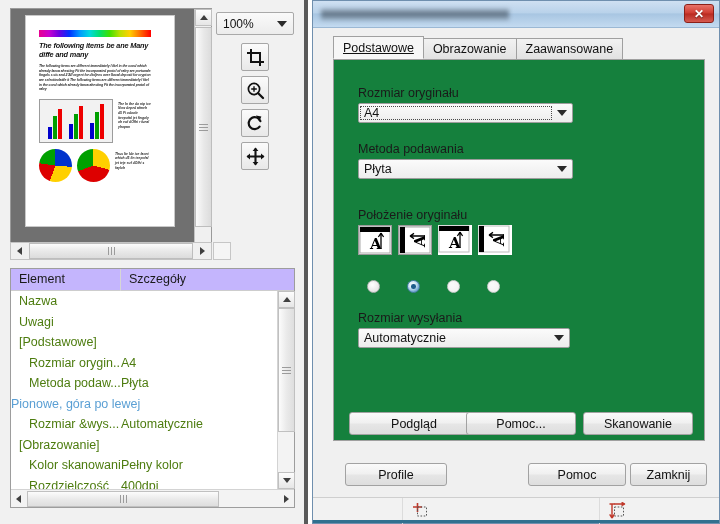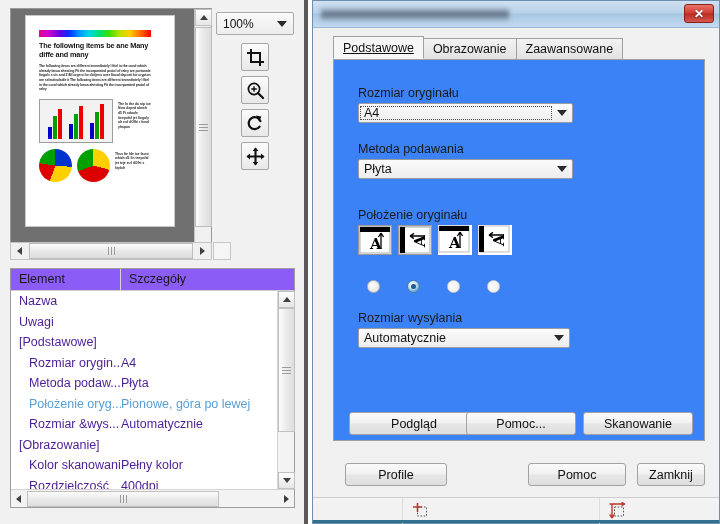--- a/index.html
+++ b/index.html
@@ -23,21 +23,21 @@
     position: absolute; left: 10px; top: 8px; width: 202px; height: 252px;
     background: #707070;
     border: 1px solid #9a9a9a;
   }
   #preview-page {
     position: absolute; left: 14px; top: 6px; width: 150px; height: 212px;
     background: #ffffff;
     border: 1px solid #c9c9c9;
     overflow: hidden;
   }
-  .doc-inner { position: absolute; left: 13px; top: 14px; right: 23px; }
+  .doc-inner { position: absolute; left: 13px; top: 14px; right: 23px; font-style: italic; }
   .rainbow-bar {
     height: 7px; width: 100%;
     background: linear-gradient(to right,
       #e8008f 0%, #c800d0 9%, #6a00e0 18%, #0030ff 27%, #0096ff 36%,
       #00d8e0 45%, #00e070 54%, #40e000 63%, #b8e000 72%, #ffd000 81%,
       #ff7000 90%, #ff0000 100%);
   }
   .doc-head {
     margin-top: 5px;
     font-family: "Liberation Sans", sans-serif;
@@ -122,29 +122,29 @@
   #tb-crop { top: 43px; } #tb-zoom { top: 76px; }
   #tb-rotate { top: 109px; } #tb-move { top: 142px; }
 
   
   #details-panel {
     position: absolute; left: 10px; top: 268px; width: 285px; height: 240px;
     background: #ffffff; border: 1px solid #9d9d9d;
   }
   #dl-head {
     display: flex; height: 22px; border-bottom: 1px solid #cdcdcd;
-    background: #8b5cf6;
+    background: #c4b5fd;
   }
   #dl-head .hc {
     font-size: 12.5px; color: #1a1a1a; padding: 3px 0 0 8px;
     border-right: 1px solid #d6d6d6; height: 22px;
   }
   #dl-head .hc1 { width: 110px; } #dl-head .hc2 { flex: 1; border-right: none; }
   #dl-rows { position: absolute; left: 0; top: 22px; right: 17px; bottom: 18px; overflow: hidden; }
-  .dl-row { display: flex; height: 20.5px; align-items: center; font-size: 12.5px; color: #4c1d95; }
+  .dl-row { display: flex; height: 20.5px; align-items: center; font-size: 12.5px; color: #4d7c0f; }
   .dl-row.sel { color: #5a9fd4; }
   .dl-row .c1 { width: 110px; padding-left: 8px; white-space: nowrap; overflow: hidden; }
   .dl-row .c1.ind { padding-left: 18px; }
   .dl-row .c2 { flex: 1; white-space: nowrap; overflow: hidden; }
   #dl-vsb {
     position: absolute; right: 0; top: 22px; width: 17px; bottom: 18px;
     background: #f3f3f3; border-left: 1px solid #d3d3d3;
   }
   #dl-vthumb {
     position: absolute; left: 0; top: 17px; width: 17px; height: 124px;
@@ -198,21 +198,21 @@
     border: 1px solid #a0a0a0; border-bottom: none;
     background: linear-gradient(to bottom,#f2f2f2,#e2e2e2);
     margin-right: -1px;
   }
   .tab.active {
     background: #f6f6f6; height: 23px; border-bottom: 1px solid #f6f6f6;
     position: relative; z-index: 3; text-decoration: underline;
   }
   #tabpanel {
     position: absolute; left: 20px; top: 58px; right: 14px; height: 382px;
-    background: #3b82f6; border: 1px solid #a0a0a0;
+    background: #15803d; border: 1px solid #a0a0a0;
   }
 
   .field-label { position: absolute; font-size: 12.5px; color: #1a1a1a; }
   .combo {
     position: absolute; height: 20px;
     background: linear-gradient(to bottom,#fbfbfb,#ededed);
     border: 1px solid #9d9d9d; border-radius: 2px;
     display: flex; align-items: center;
   }
   .combo .cval { flex: 1; padding-left: 5px; font-size: 12.5px; color: #111; }
@@ -393,21 +393,20 @@
           </div>
           <div class="dl-row">
             <div class="c1 ind">Rozmiar orygin...</div>
             <div class="c2">A4</div>
           </div>
           <div class="dl-row">
             <div class="c1 ind">Metoda podaw...</div>
             <div class="c2">Płyta</div>
           </div>
           <div class="dl-row sel">
-            <div class="c1 ind">Położenie oryg...</div>
             <div class="c2">Pionowe, góra po lewej</div>
           </div>
           <div class="dl-row">
             <div class="c1 ind">Rozmiar &amp;wys...</div>
             <div class="c2">Automatycznie</div>
           </div>
           <div class="dl-row">
             <div class="c1">[Obrazowanie]</div>
             <div class="c2"></div>
           </div>
@@ -556,21 +555,21 @@
         </div>
     </div>
 
     <div class="btn" style="left:32px; top:462px; width:102px;">
         <span>Profile</span>
       </div>
 
     <div class="btn" style="left:215px; top:462px; width:98px;">
         <span>Pomoc</span>
       </div>
-    <div class="btn" style="left:324px; top:462px; width:68px;">
+    <div class="btn" style="left:317px; top:462px; width:77px;">
         <span>Zamknij</span>
       </div>
 
     <div id="statusbar">
       <div class="sb-cell" id="sb-left"></div>
       <div class="sb-cell" id="sb-mid">
         <svg width="20" height="18" viewBox="0 0 20 18">
           <path d="M2 5 H11 M6.5 1 V10" stroke="#c0392b" stroke-width="1.6"></path>
           <rect x="6.5" y="5" width="9" height="9" fill="none" stroke="#555" stroke-width="1" stroke-dasharray="1.6,1.6"></rect>
         </svg>

